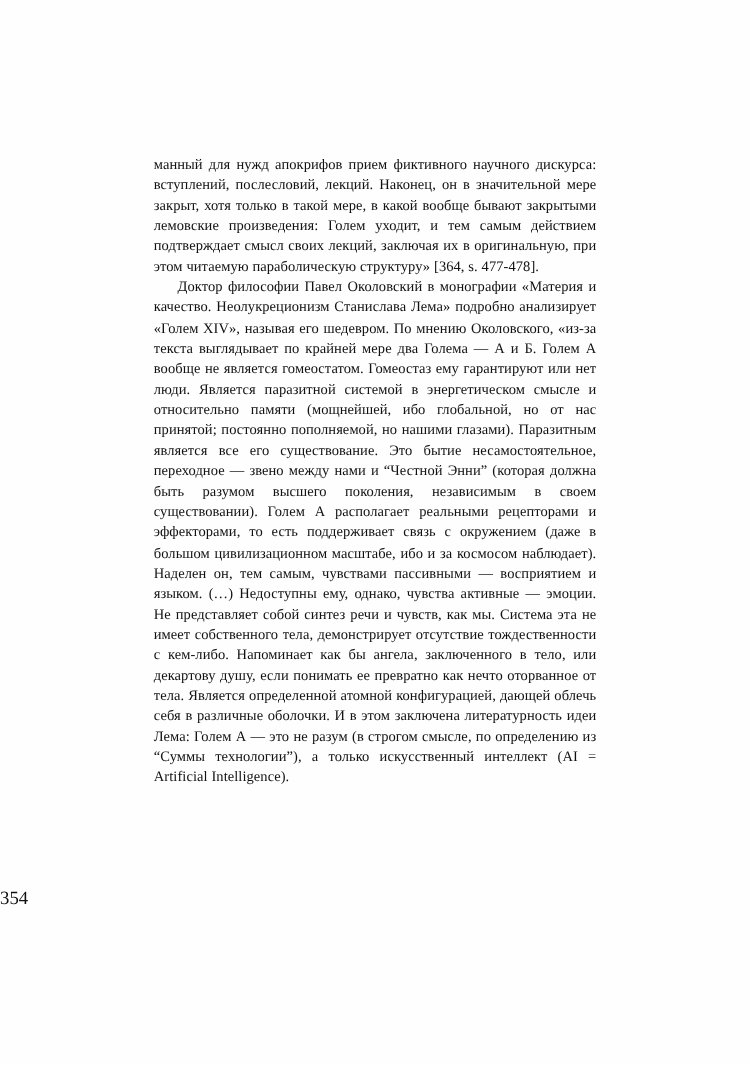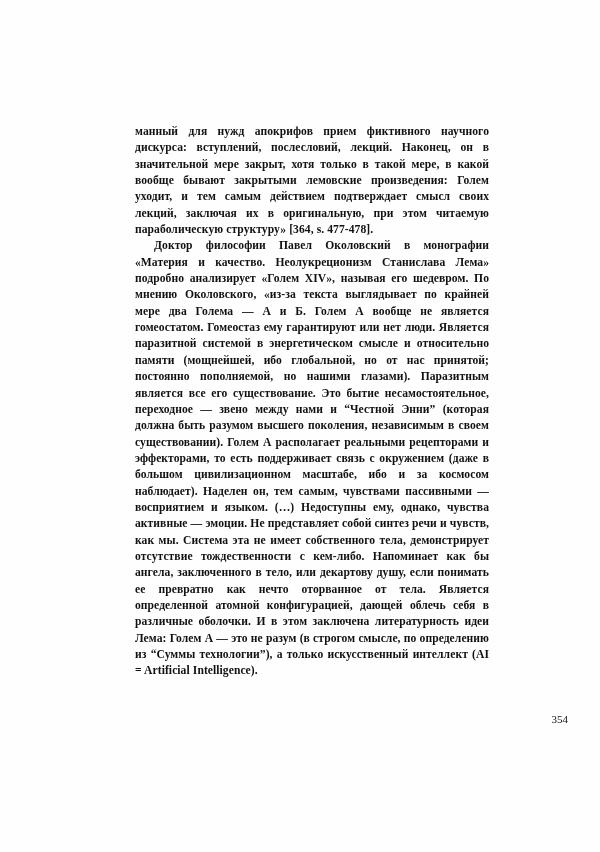--- a/index.html
+++ b/index.html
@@ -16,46 +16,45 @@
   }
   .page {
     position: relative;
     width: 600px;
     height: 852px;
     background: #fefefe;
     box-sizing: border-box;
   }
   .text-column {
     position: absolute;
-    left: 135px;
+    left: 123px;
     top: 124px;
     width: 354px;
-    font-weight: bold;
   }
   .para {
     margin: 0;
     text-align: justify;
     text-justify: inter-word;
     font-size: 11.6px;
     line-height: 16.35px;
     letter-spacing: 0.005em;
     word-spacing: 0.01em;
     hyphens: none;
     color: #111111;
   }
   .para.indent {
     text-indent: 19px;
   }
   .page-number {
     position: absolute;
     left: 0;
     top: 711px;
     width: 568px;
-    text-align: right;
-    font-size: 11px;
+    text-align: left;
+    font-size: 15px;
     line-height: 16.35px;
     color: #111111;
   }
 </style>
 </head>
 <body>
 
 <div class="page">
 
   <div class="text-column">

